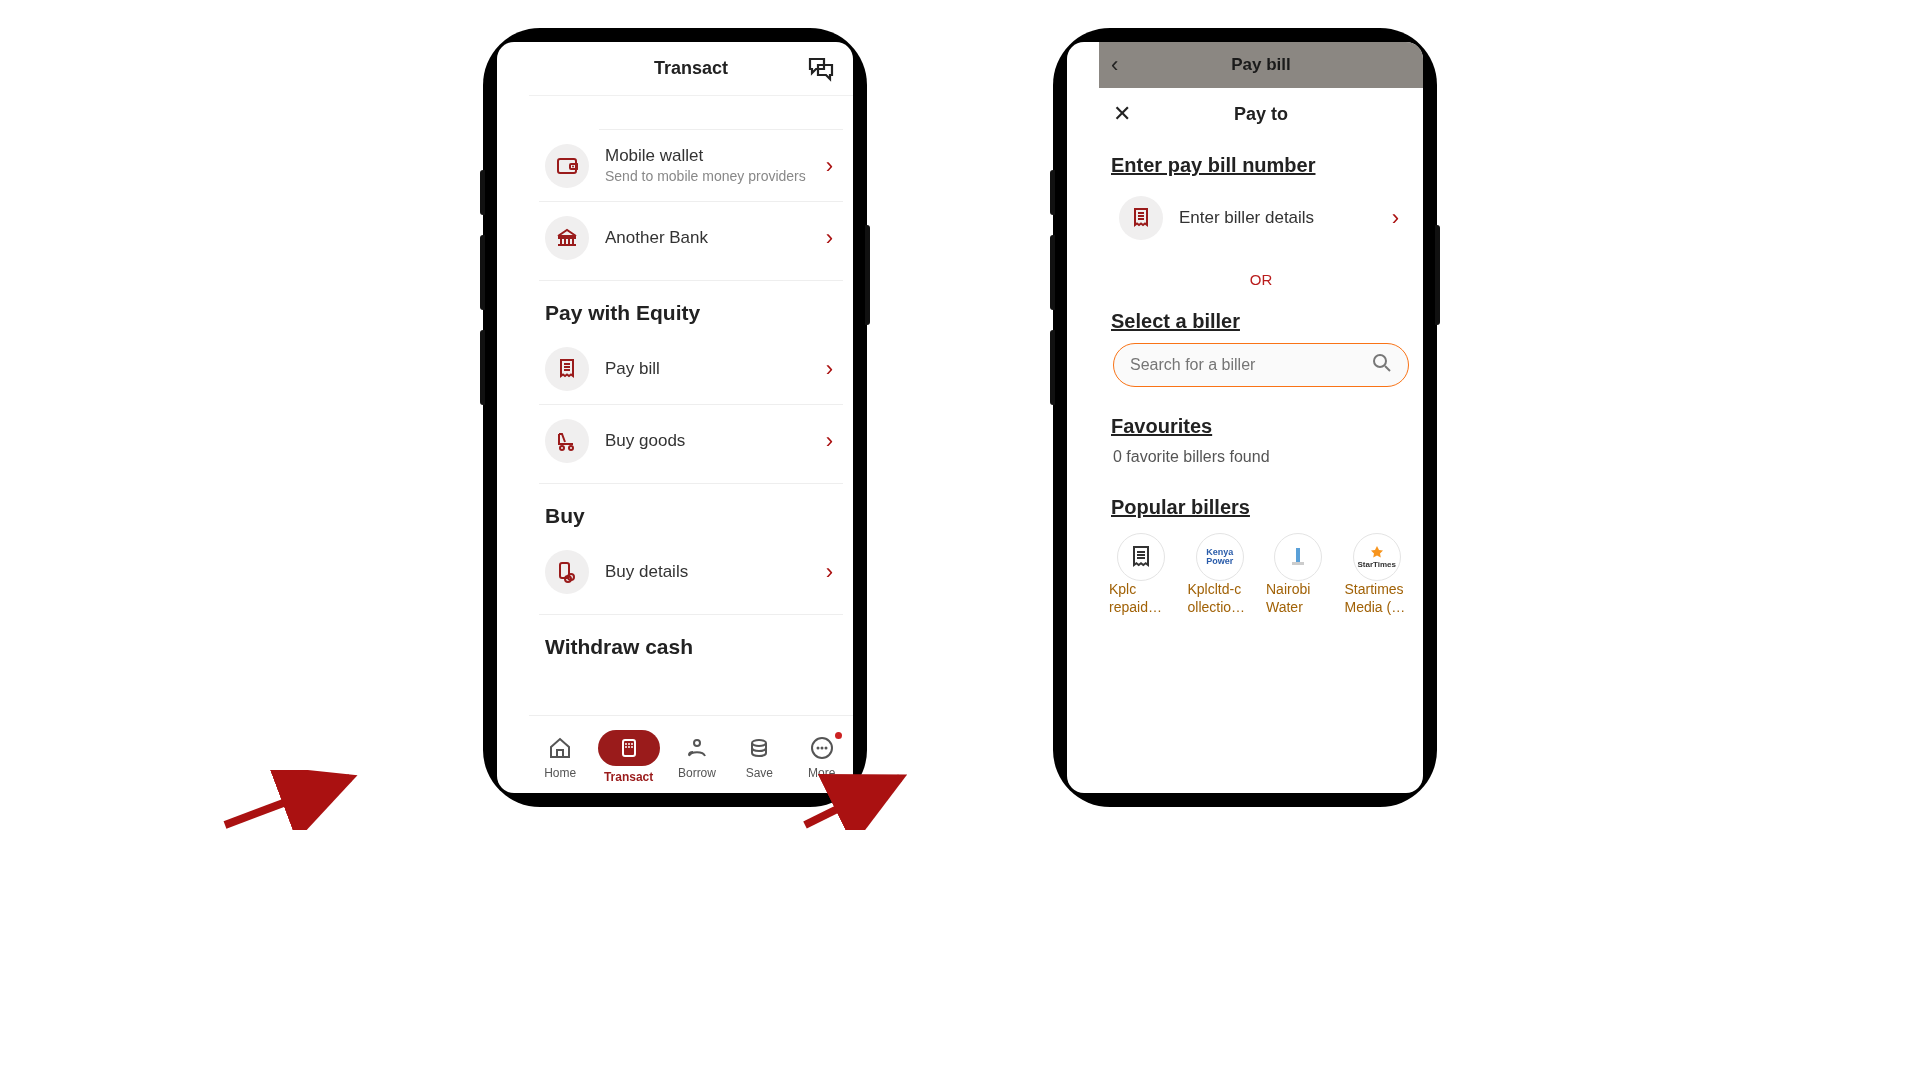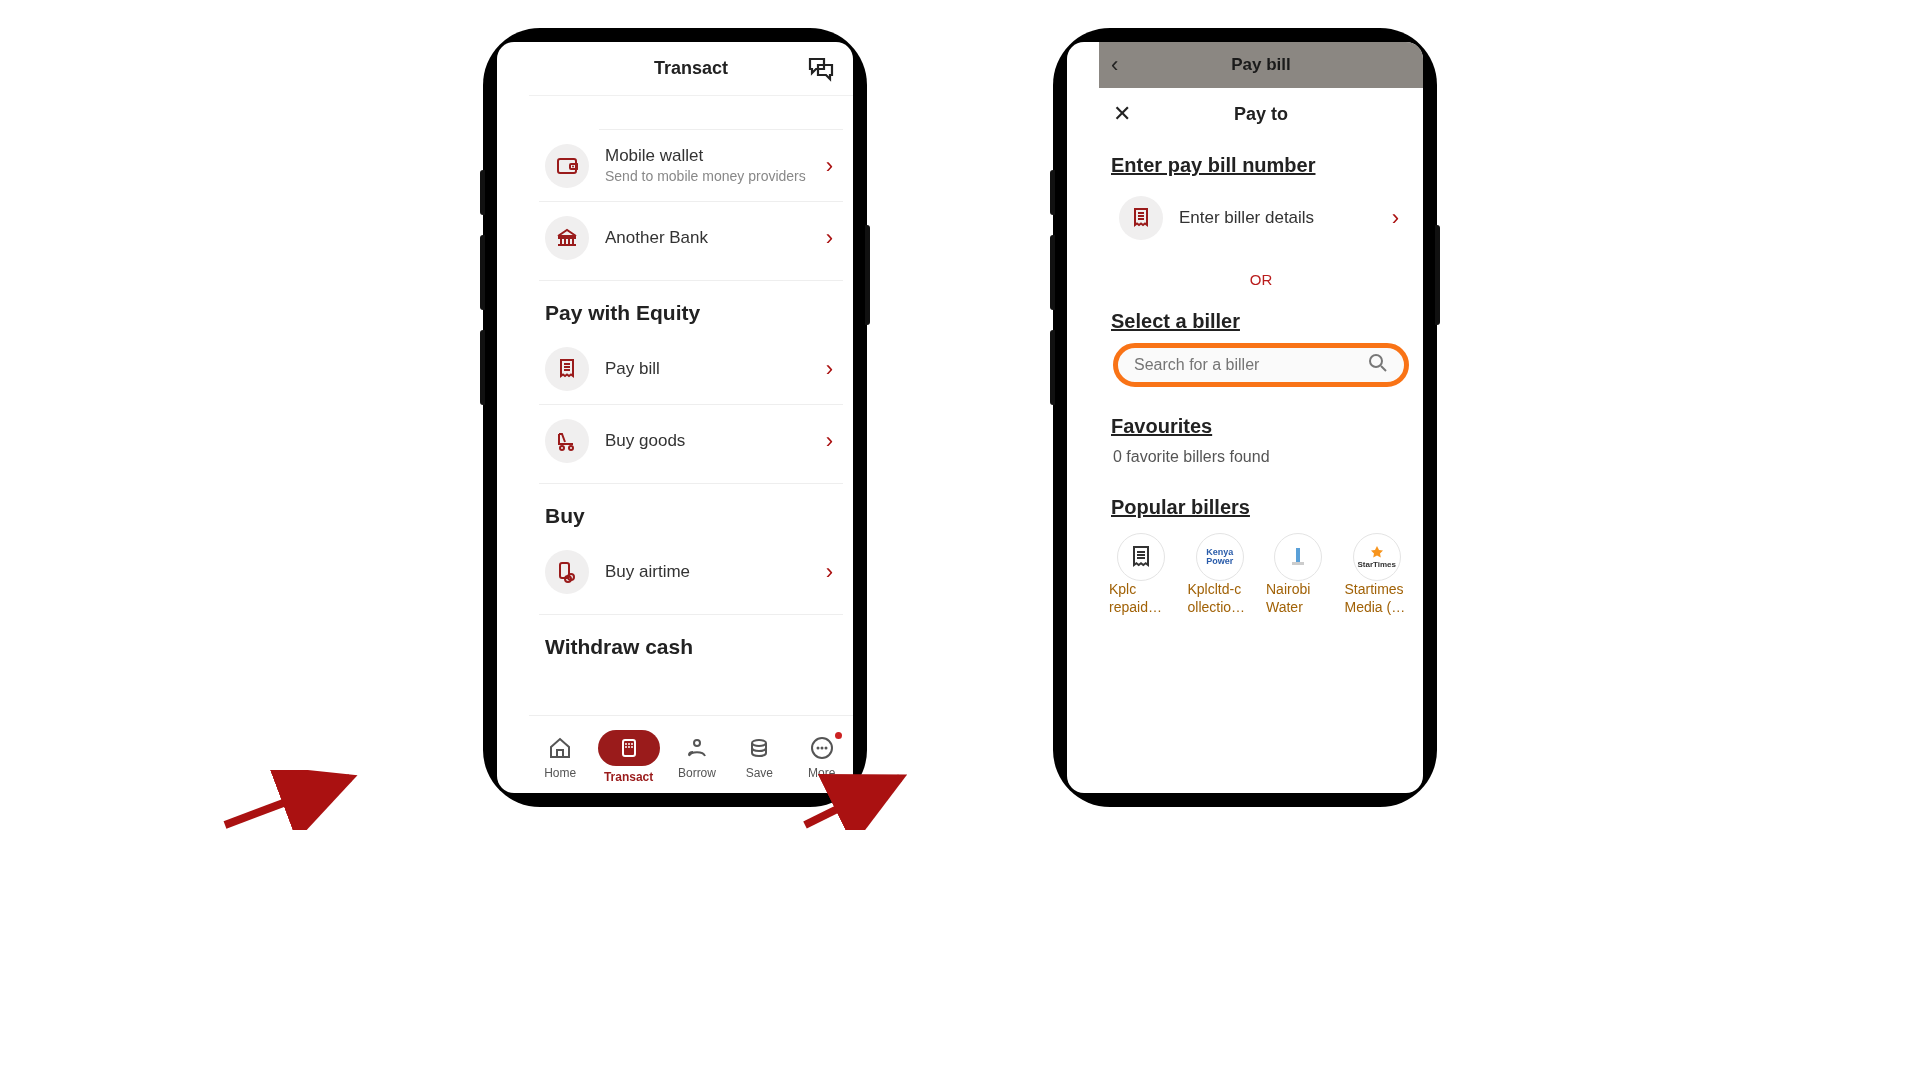--- a/index.html
+++ b/index.html
@@ -173,21 +173,21 @@
     display:flex;align-items:center;justify-content:center;
     position:relative;
   }
   .sheet-hdr .close { position:absolute; left:14px; font-size:22px; color:#222; cursor:pointer;}
   .sheet-hdr .t { font-weight:600; font-size:18px; color:#222;}
   .sheet-body { flex:1; overflow:hidden; padding:0 14px;}
   .label-lg { font-size:20px; font-weight:600; color:#222; margin:14px 0 10px -2px;text-decoration:underline;}
   .or-div { text-align:center; color:#b91c1c; font-size:15px; margin:22px 0;}
   .search-wrap {
     display:flex;align-items:center;
-    border:5px solid #f97316;
+    border:1px solid #f97316;
     border-radius:22px;
     height:44px;
     padding:0 16px;
     gap:10px;
     background:#fafafa;
   }
   .search-wrap input{
     flex:1;border:none;background:transparent;outline:none;
     font-size:16px;color:#666;
   }
@@ -314,21 +314,21 @@
         <div class="section-title">Buy</div>
         <div class="list-row">
           <div class="iconcircle">
             <svg width="22" height="22" viewBox="0 0 22 22">
                 <rect x="4" y="2" width="9" height="15" rx="2" class="stroke-red"></rect>
                 <circle cx="15" cy="16" r="3" class="stroke-red"></circle>
                 <circle cx="12" cy="18" r="3" class="stroke-red"></circle>
               </svg>
           </div>
           <div class="txt">
-              <div class="main">Buy airtime</div>
+              <div class="main">Buy details</div>
             </div>
           <div class="chev">›</div>
         </div>
         <div class="section-divider"></div>
 
         <div class="section-title">Withdraw cash</div>
       </div>
 
       <div class="tabbar">
         <div class="tab">

